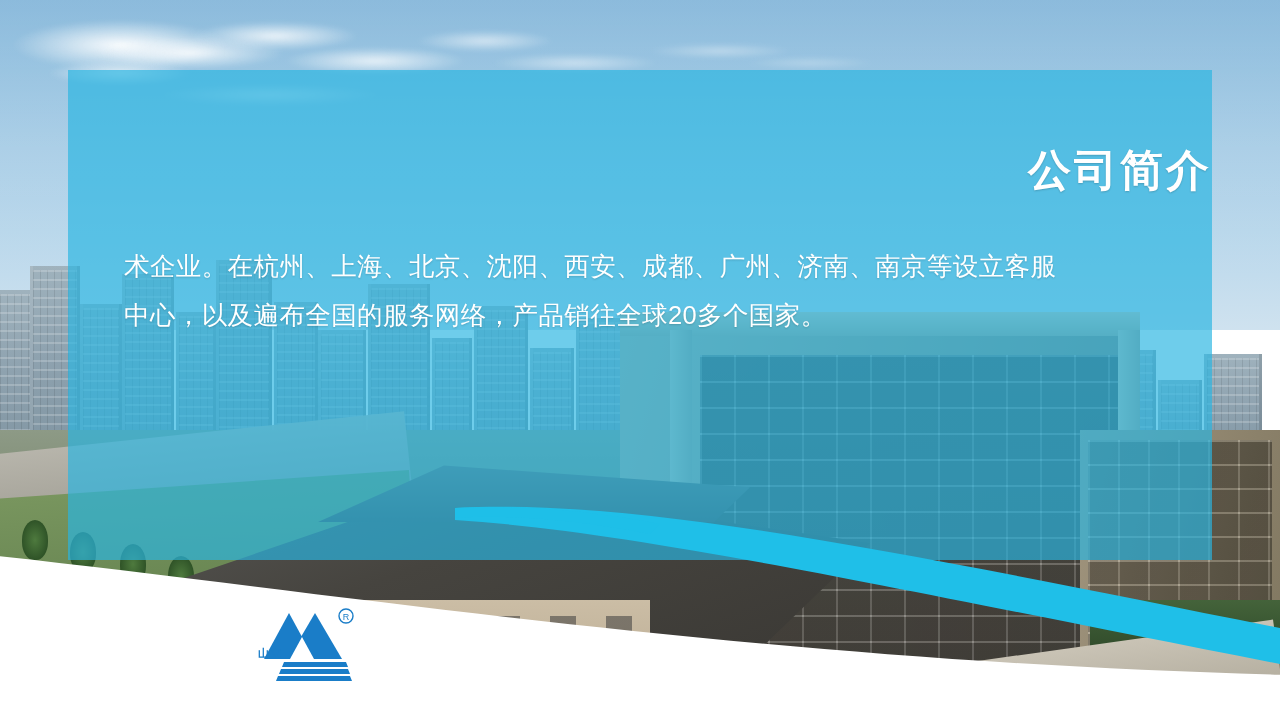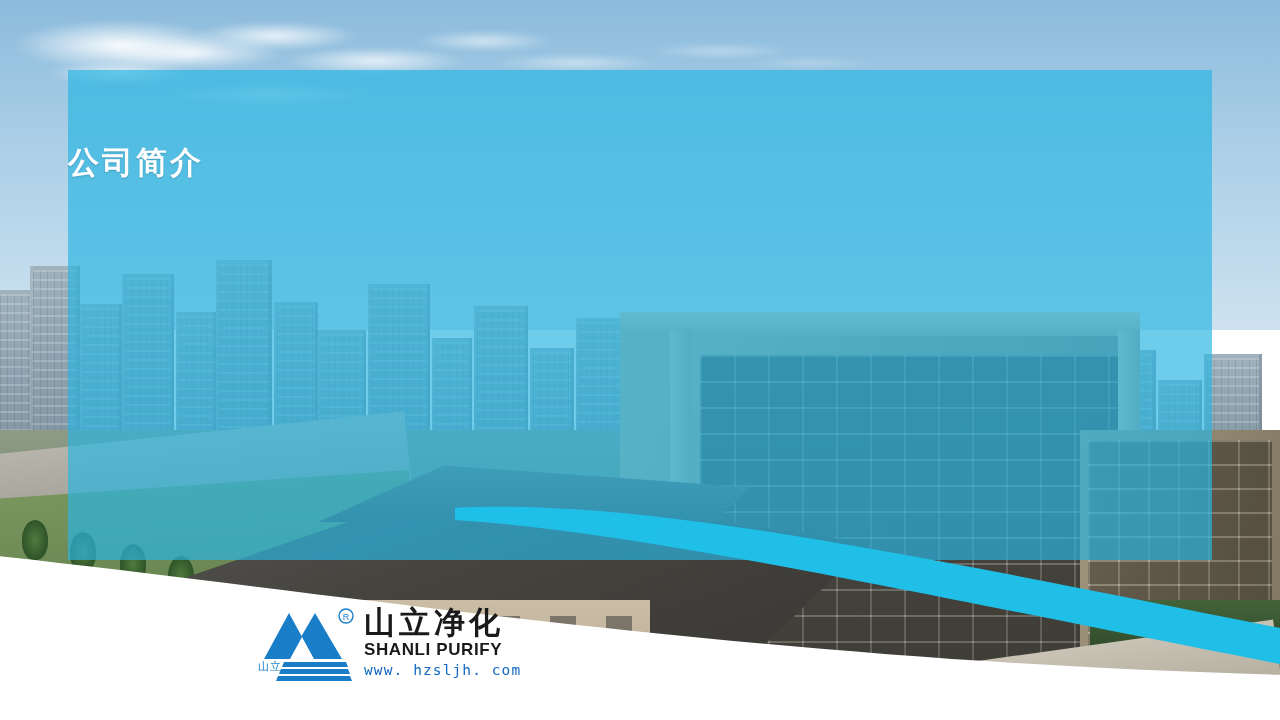--- a/index.html
+++ b/index.html
@@ -149,23 +149,23 @@
     left: 68px; top: 70px; width: 1144px; height: 490px;
     background: rgba(41,182,226,0.68);
     mix-blend-mode: normal;
   }
 
   
   #content { position: absolute; left: 68px; top: 70px; width: 1144px; height: 490px; }
 
   #slide-title {
     position: absolute; left: 0; top: 72px; width: 100%;
-    text-align: left;
+    text-align: right;
     color: #ffffff;
-    font-size: 31px;
+    font-size: 43px;
     font-weight: bold;
     letter-spacing: 3px;
     text-shadow: 0 1px 2px rgba(0,0,0,.18);
   }
 
   #body-text {
     position: absolute; left: 56px; top: 172px; width: 1036px;
     color: #ffffff;
     font-size: 25.5px;
     line-height: 49px;
@@ -277,20 +277,22 @@
 
     <div class="photo-haze"></div>
   </div>
 
   <div id="overlay-panel"></div>
 
   <div id="content">
     <div id="slide-title">公司简介</div>
 
     <div id="body-text">
+      <p class="l2">术企业。在杭州、上海、北京、沈阳、西安、成都、广州、济南、南京等设立客服</p>
+      <p class="l3">中心，以及遍布全国的服务网络，产品销往全球20多个国家。</p>
     </div>
   </div>
 
   <svg id="bottom-deco" viewBox="0 0 1280 230" preserveAspectRatio="none">
 
     <path fill="#1fbfe8" d="M 455,18 C 640,8 900,62 1290,140 L 1290,176 C 880,96 640,42 455,30 Z"></path>
     <path fill="#1fbfe8" opacity="0.95" d="M 455,18 C 520,14 600,22 660,34 L 650,44 C 580,30 505,24 455,28 Z"></path>
 
     <path fill="#ffffff" d="M -60,60 C 300,96 760,176 1340,186 L 1340,236 L -60,236 Z"></path>
   </svg>
@@ -308,23 +310,18 @@
 
         <polygon fill="#1a7dc8" points="26,55 88,55 90,60 24,60"></polygon>
         <polygon fill="#1a7dc8" points="23,62 90,62 92,67 21,67"></polygon>
         <polygon fill="#1a7dc8" points="20,69 92,69 94,74 18,74"></polygon>
 
         <g>
           <circle cx="88" cy="9" r="7" fill="none" stroke="#1a7dc8" stroke-width="1.4"></circle>
           <text x="88" y="13" text-anchor="middle" font-size="9" font-family="Liberation Sans, sans-serif" fill="#1a7dc8">R</text>
         </g>
       </svg>
-      <span style="position:absolute; left:0; bottom:7px; font-size:11px; color:#1a7dc8; font-weight:normal; letter-spacing:1px;">山立</span>
+      <span style="position:absolute; left:0; bottom:20px; font-size:11px; color:#1a7dc8; font-weight:bold; letter-spacing:1px;">山立</span>
     </div>
 
-    <div class="logo-text-group">
-      <div class="logo-cn">山立净化</div>
-      <div class="logo-en">SHANLI PURIFY</div>
-      <div class="logo-url">www. hzsljh. com</div>
-    </div>
   </div>
 
 </div>
 
 </body></html>

